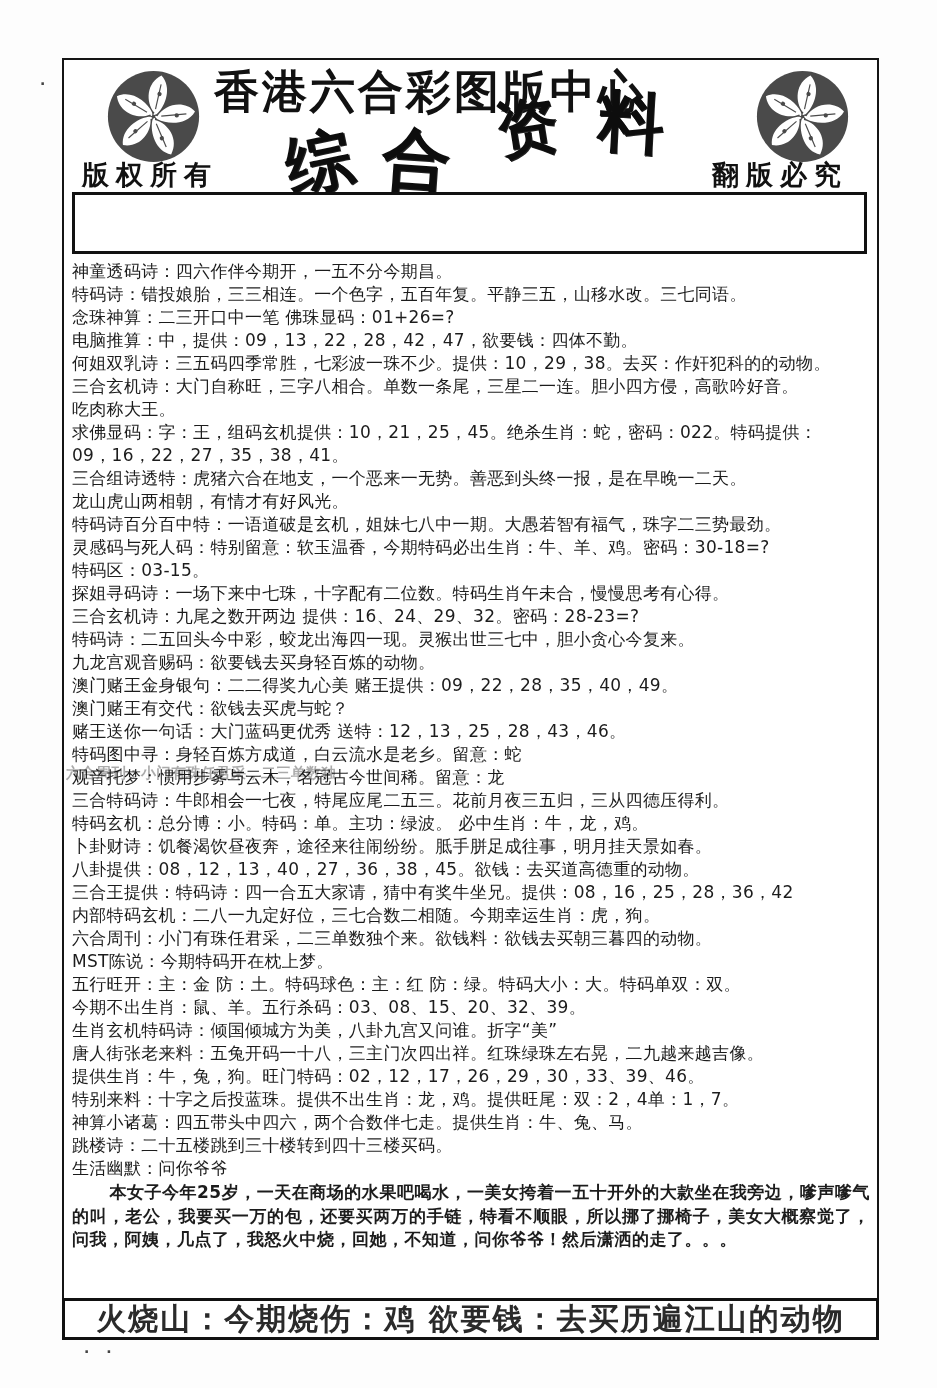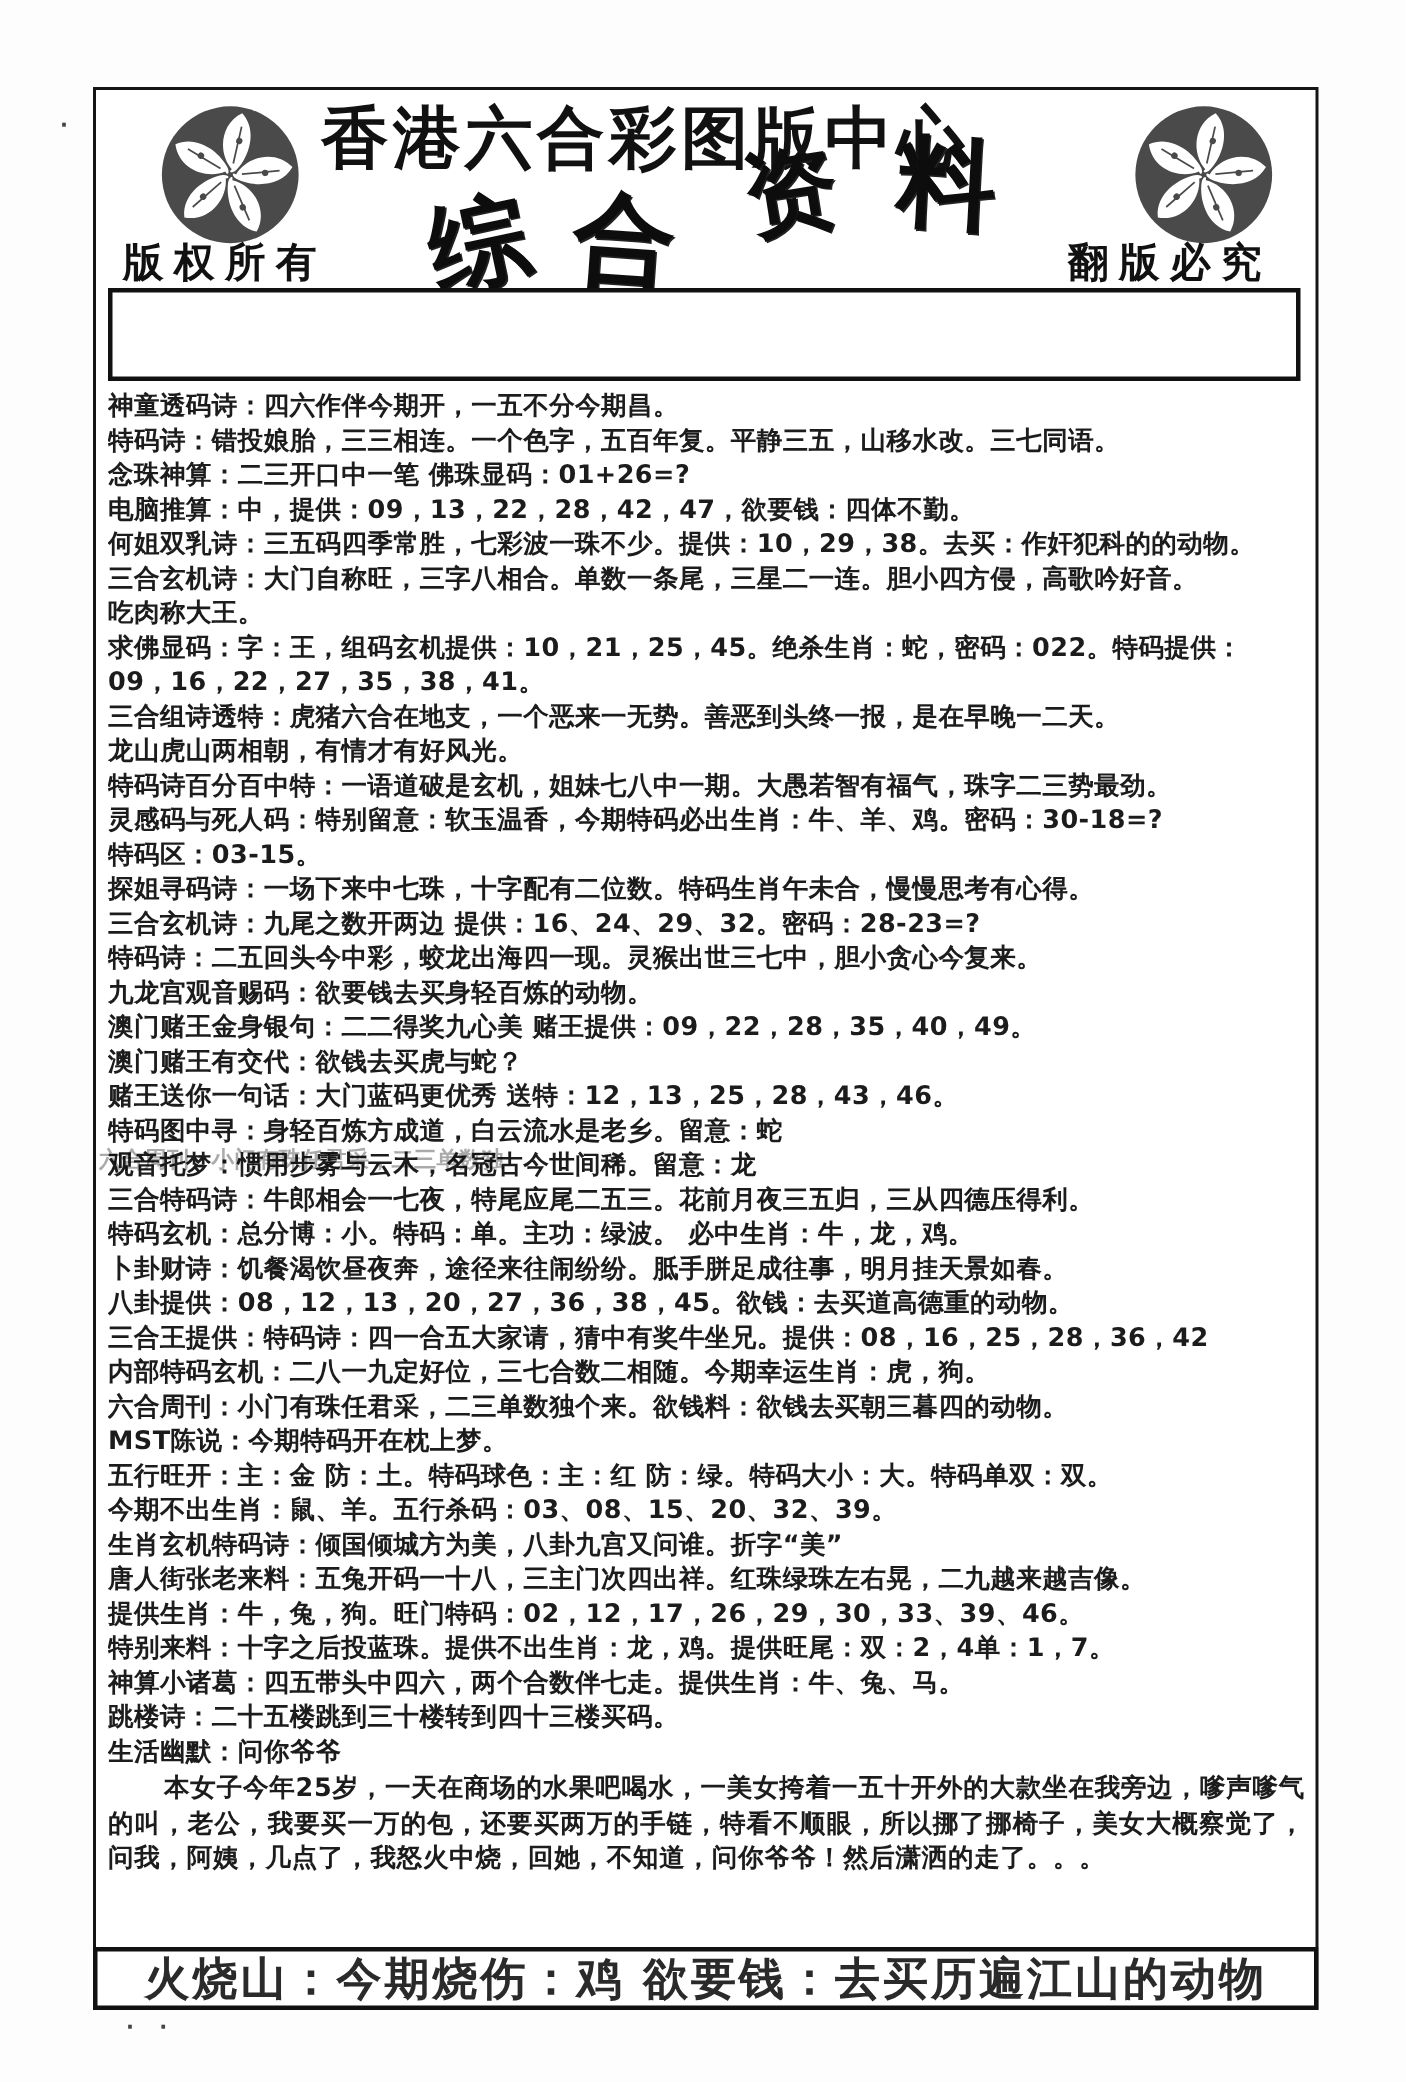--- a/index.html
+++ b/index.html
@@ -44,21 +44,21 @@
   .stamp.right{left:648px;}
   .empty-box{
     position:absolute;left:8px;top:132px;width:789px;height:56px;
     border:3px solid #111;background:#fff;
   }
   
   .content{
     position:absolute;left:8px;top:200px;width:798px;
   }
   .line{
-    font-size:17px;font-weight:bold;line-height:23px;height:23px;
+    font-size:17px;font-weight:normal;line-height:23px;height:23px;
     white-space:nowrap;overflow:hidden;letter-spacing:0.3px;color:#1c1c1c;
   }
   .ghost{
     position:absolute;left:2px;top:704px;width:430px;height:20px;
     font-size:15px;font-weight:bold;white-space:nowrap;overflow:hidden;
     opacity:0.33;filter:blur(0.5px);color:#000000;pointer-events:none;
   }
   .humor{
     font-size:17px;font-weight:bold;line-height:23.5px;
     text-indent:2.2em;letter-spacing:0.5px;color:#1c1c1c;
@@ -190,21 +190,21 @@
         <div class="line">特码诗：二五回头今中彩，蛟龙出海四一现。灵猴出世三七中，胆小贪心今复来。</div>
         <div class="line">九龙宫观音赐码：欲要钱去买身轻百炼的动物。</div>
         <div class="line">澳门赌王金身银句：二二得奖九心美 赌王提供：09，22，28，35，40，49。</div>
         <div class="line">澳门赌王有交代：欲钱去买虎与蛇？</div>
         <div class="line">赌王送你一句话：大门蓝码更优秀 送特：12，13，25，28，43，46。</div>
         <div class="line">特码图中寻：身轻百炼方成道，白云流水是老乡。留意：蛇</div>
         <div class="line">观音托梦：惯用步雾与云木，名冠古今世间稀。留意：龙</div>
         <div class="line">三合特码诗：牛郎相会一七夜，特尾应尾二五三。花前月夜三五归，三从四德压得利。</div>
         <div class="line">特码玄机：总分博：小。特码：单。主功：绿波。 必中生肖：牛，龙，鸡。</div>
         <div class="line">卜卦财诗：饥餐渴饮昼夜奔，途径来往闹纷纷。胝手胼足成往事，明月挂天景如春。</div>
-        <div class="line">八卦提供：08，12，13，20，27，36，38，45。欲钱：去买道高德重的动物。</div>
+        <div class="line">八卦提供：08，12，13，40，27，36，38，45。欲钱：去买道高德重的动物。</div>
         <div class="line">三合王提供：特码诗：四一合五大家请，猜中有奖牛坐兄。提供：08，16，25，28，36，42</div>
         <div class="line">内部特码玄机：二八一九定好位，三七合数二相随。今期幸运生肖：虎，狗。</div>
         <div class="line">六合周刊：小门有珠任君采，二三单数独个来。欲钱料：欲钱去买朝三暮四的动物。</div>
         <div class="line">MST陈说：今期特码开在枕上梦。</div>
         <div class="line">五行旺开：主：金 防：土。特码球色：主：红 防：绿。特码大小：大。特码单双：双。</div>
         <div class="line">今期不出生肖：鼠、羊。五行杀码：03、08、15、20、32、39。</div>
         <div class="line">生肖玄机特码诗：倾国倾城方为美，八卦九宫又问谁。折字“美”</div>
         <div class="line">唐人街张老来料：五兔开码一十八，三主门次四出祥。红珠绿珠左右晃，二九越来越吉像。</div>
         <div class="line">提供生肖：牛，兔，狗。旺门特码：02，12，17，26，29，30，33、39、46。</div>
         <div class="line">特别来料：十字之后投蓝珠。提供不出生肖：龙，鸡。提供旺尾：双：2，4单：1，7。</div>

